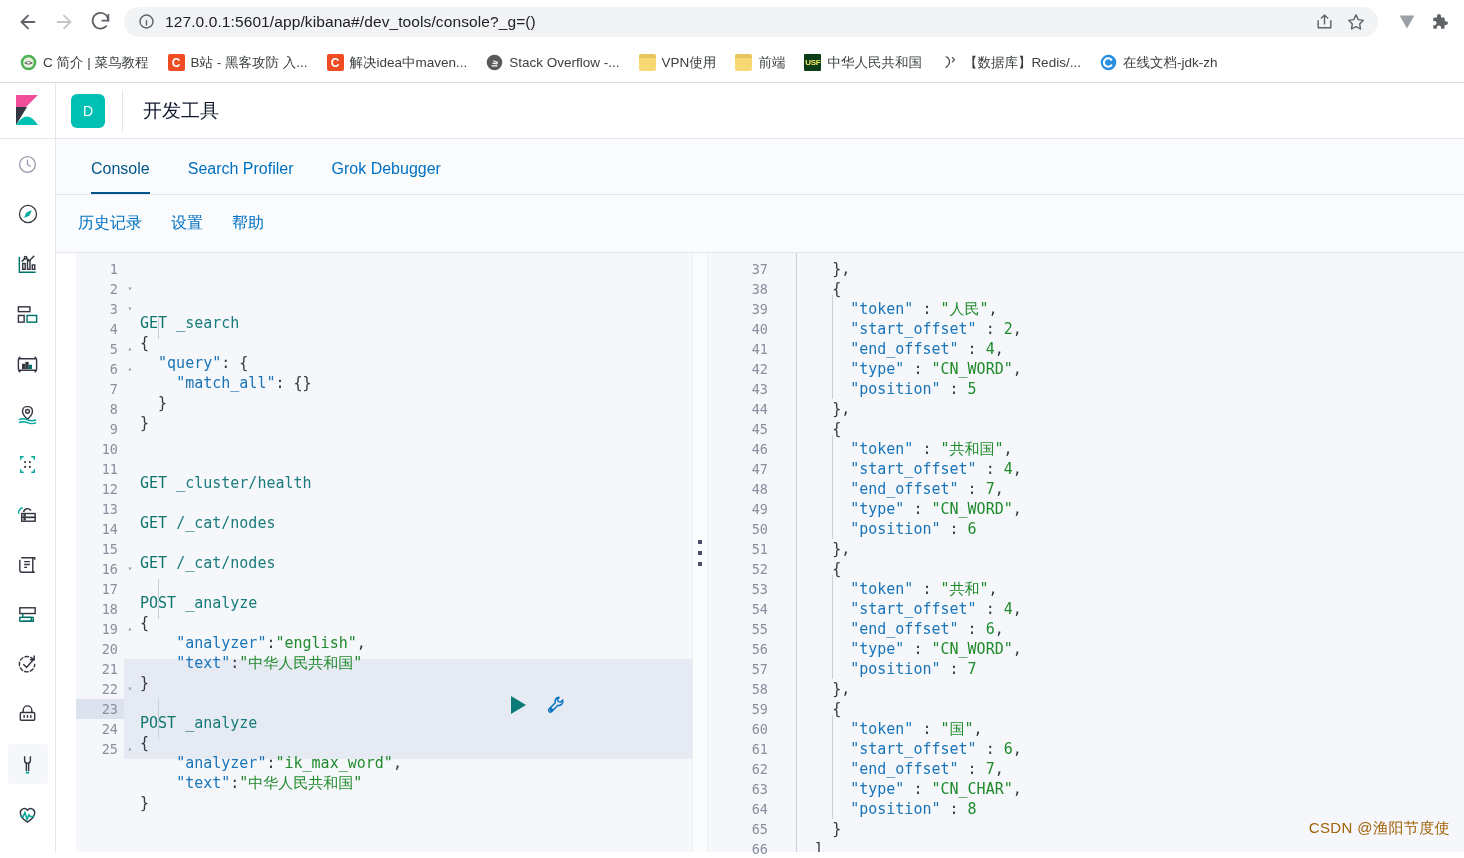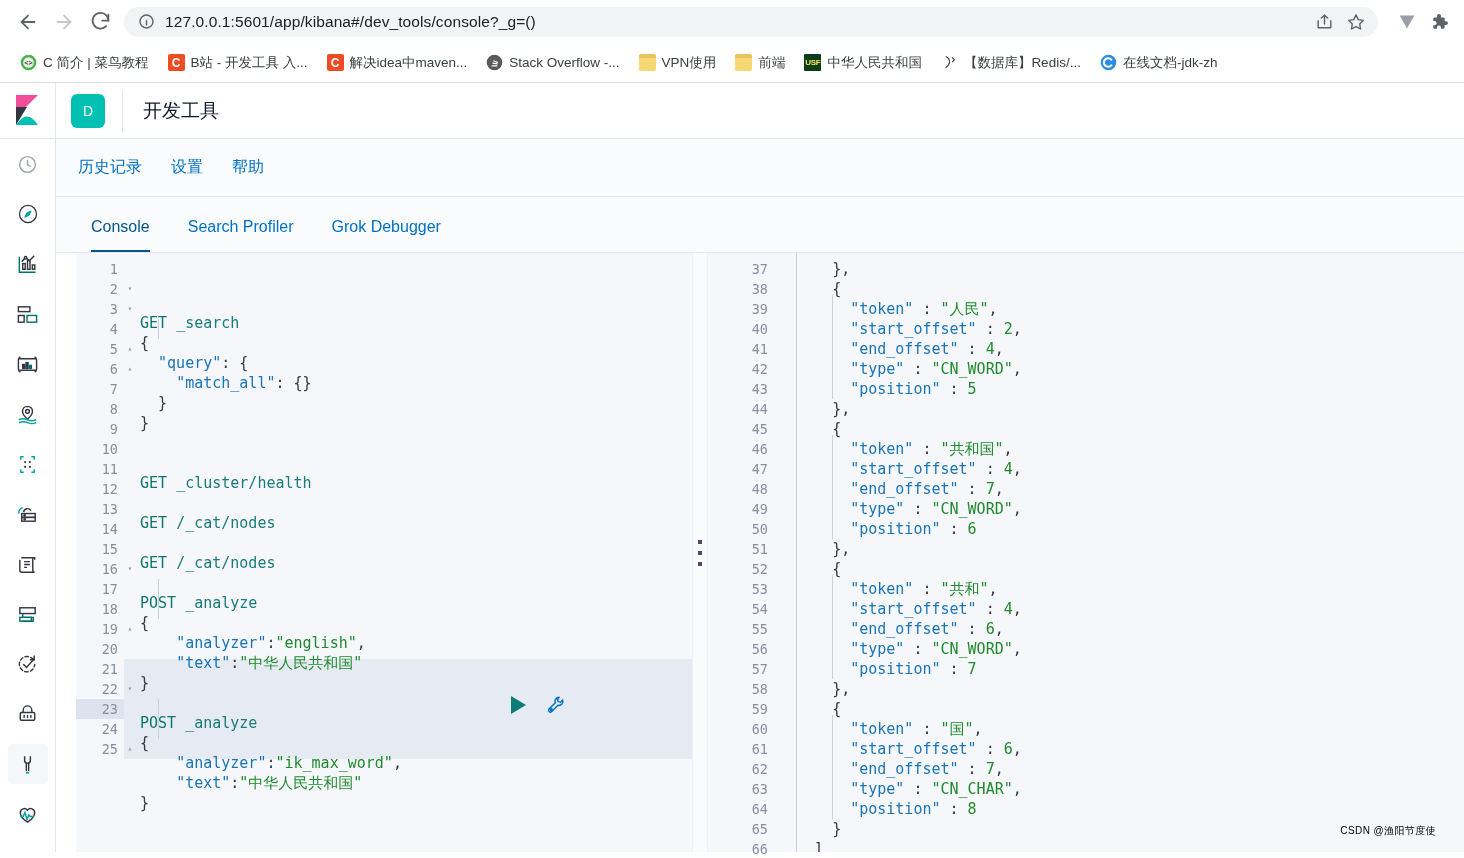--- a/index.html
+++ b/index.html
@@ -104,22 +104,22 @@
   .k-punct  { color:#333741; }
 
   .sel-block { position:absolute; left:0; right:0; background:#e6eaf2; }
   .cursor-line { position:absolute; left:0; right:0; background:#dde3ee; }
   .indent-guide { position:absolute; width:1px; background:#c9cfdb; }
 
   #action-bar { position:absolute; display:flex; align-items:center; gap:18px; }
   #play-btn { width:0; height:0; border-left:15px solid #0d7b77;
               border-top:9px solid transparent; border-bottom:9px solid transparent; }
 
-  #watermark { position:absolute; right:28px; bottom:14px; font-size:10px;
-               color:#000000; letter-spacing:0.4px; }
+  #watermark { position:absolute; right:14px; bottom:14px; font-size:15px;
+               color:#a16207; letter-spacing:0.4px; }
 
   svg { display:block; }
 </style>
 </head>
 <body>
 
 <div id="browser-chrome">
 
   <div id="nav-bar">
     <div class="nav-btn">
@@ -186,21 +186,21 @@
         <svg width="17" height="17" viewBox="0 0 24 24">
             <circle cx="12" cy="12" r="11" fill="#4caf50"></circle>
             <circle cx="12" cy="12" r="7.5" fill="#e8f0e0"></circle>
             <text x="12" y="16" font-size="10" text-anchor="middle" fill="#4a4a4a" font-family="DejaVu Sans Mono, monospace">&lt;&gt;</text>
           </svg>
       </span>
       <span>C 简介 | 菜鸟教程</span>
     </div>
     <div class="bm">
       <span class="bm-ico ico-c">C</span>
-      <span>B站 - 开发工具 入...</span>
+      <span>B站 - 黑客攻防 入...</span>
     </div>
     <div class="bm">
       <span class="bm-ico ico-c">C</span>
       <span>解决idea中maven...</span>
     </div>
     <div class="bm">
       <span class="bm-ico">
         <svg width="17" height="17" viewBox="0 0 24 24">
             <circle cx="12" cy="12" r="11" fill="#5a5a5a"></circle>
             <path d="M8 16h8v1.6H8z" fill="#fff"></path>
@@ -363,30 +363,30 @@
   </div>
 
   <div id="kb-main">
 
     <div id="kb-header">
       <div id="app-badge">D</div>
       <div id="badge-sep"></div>
       <div id="app-title">开发工具</div>
     </div>
 
+    <div id="tabs">
+      <span class="tab active">Console</span>
+      <span class="tab">Search Profiler</span>
+      <span class="tab">Grok Debugger</span>
+    </div>
+
     <div id="console-topnav">
       <span class="topnav-link">历史记录</span>
       <span class="topnav-link">设置</span>
       <span class="topnav-link">帮助</span>
-    </div>
-
-    <div id="tabs">
-      <span class="tab active">Console</span>
-      <span class="tab">Search Profiler</span>
-      <span class="tab">Grok Debugger</span>
     </div>
 
     <div id="split">
 
       <div class="pane" id="left-pane">
         <div class="leftstrip"></div>
         <div class="gutter" id="left-gutter" style="width: 48px; position: relative;">
             <div style="position: absolute; left: 0px; right: 0px; background: rgb(221, 227, 238); z-index: 0; top: 446px; height: 20px;"></div>
             <div class="gln" style="z-index: 1;">1<span class="fold"></span></div>
             <div class="gln" style="z-index: 1;">2<span class="fold">▾</span></div>

